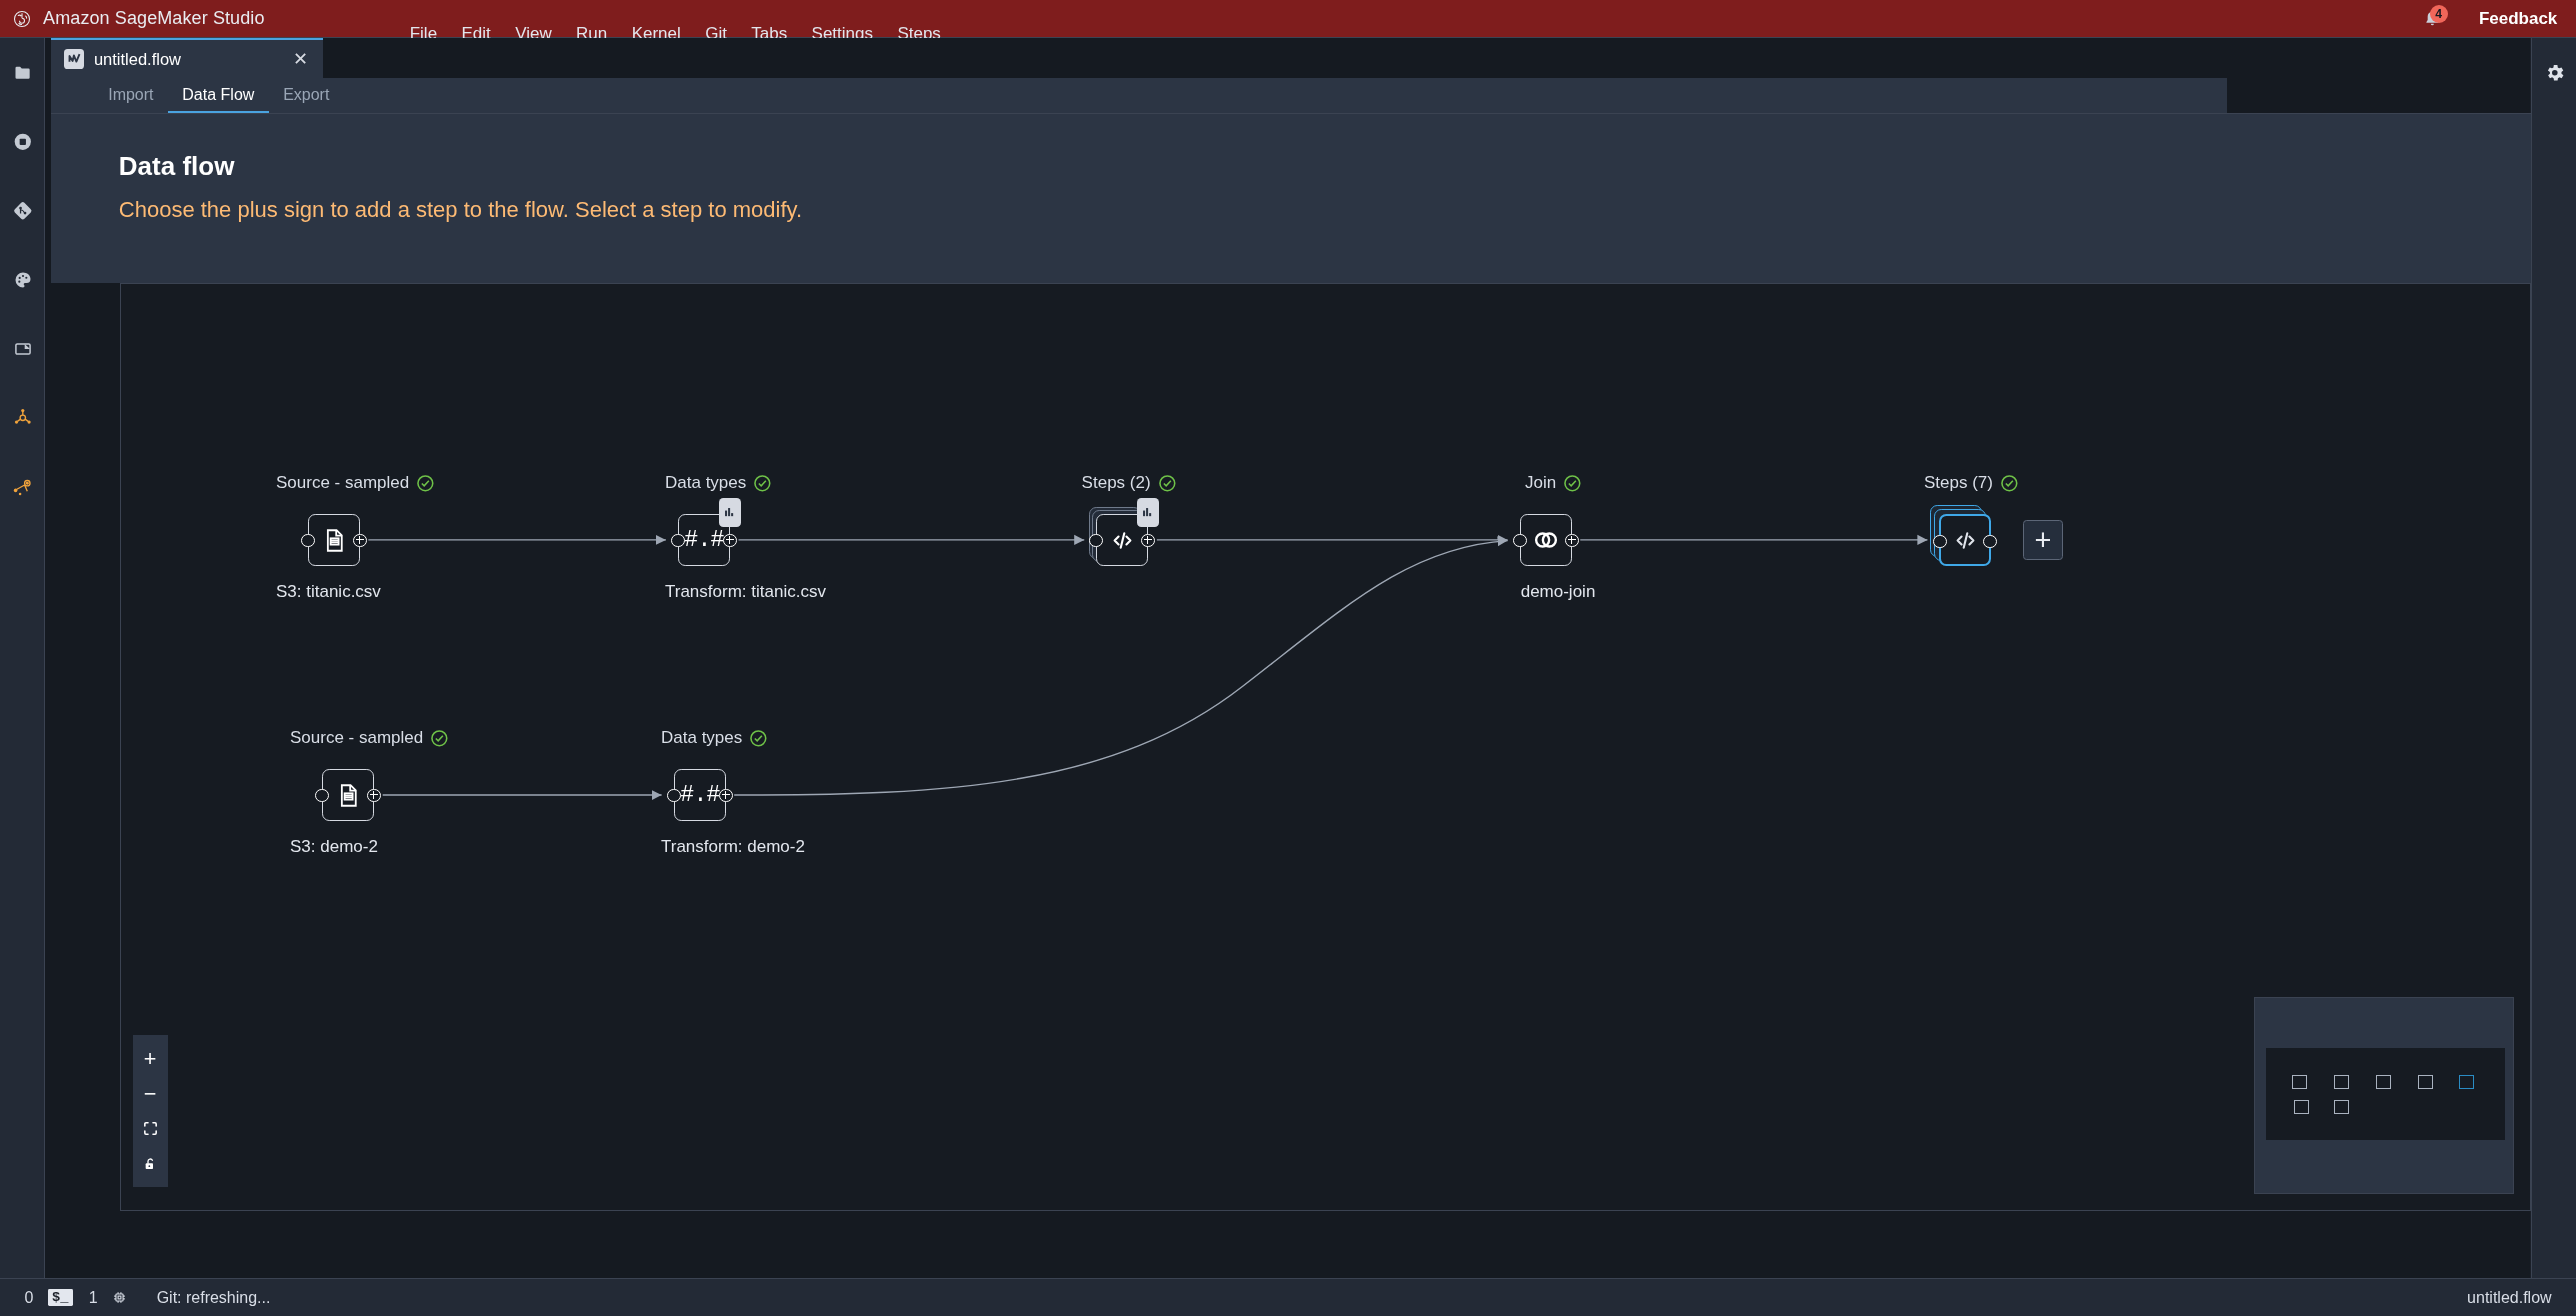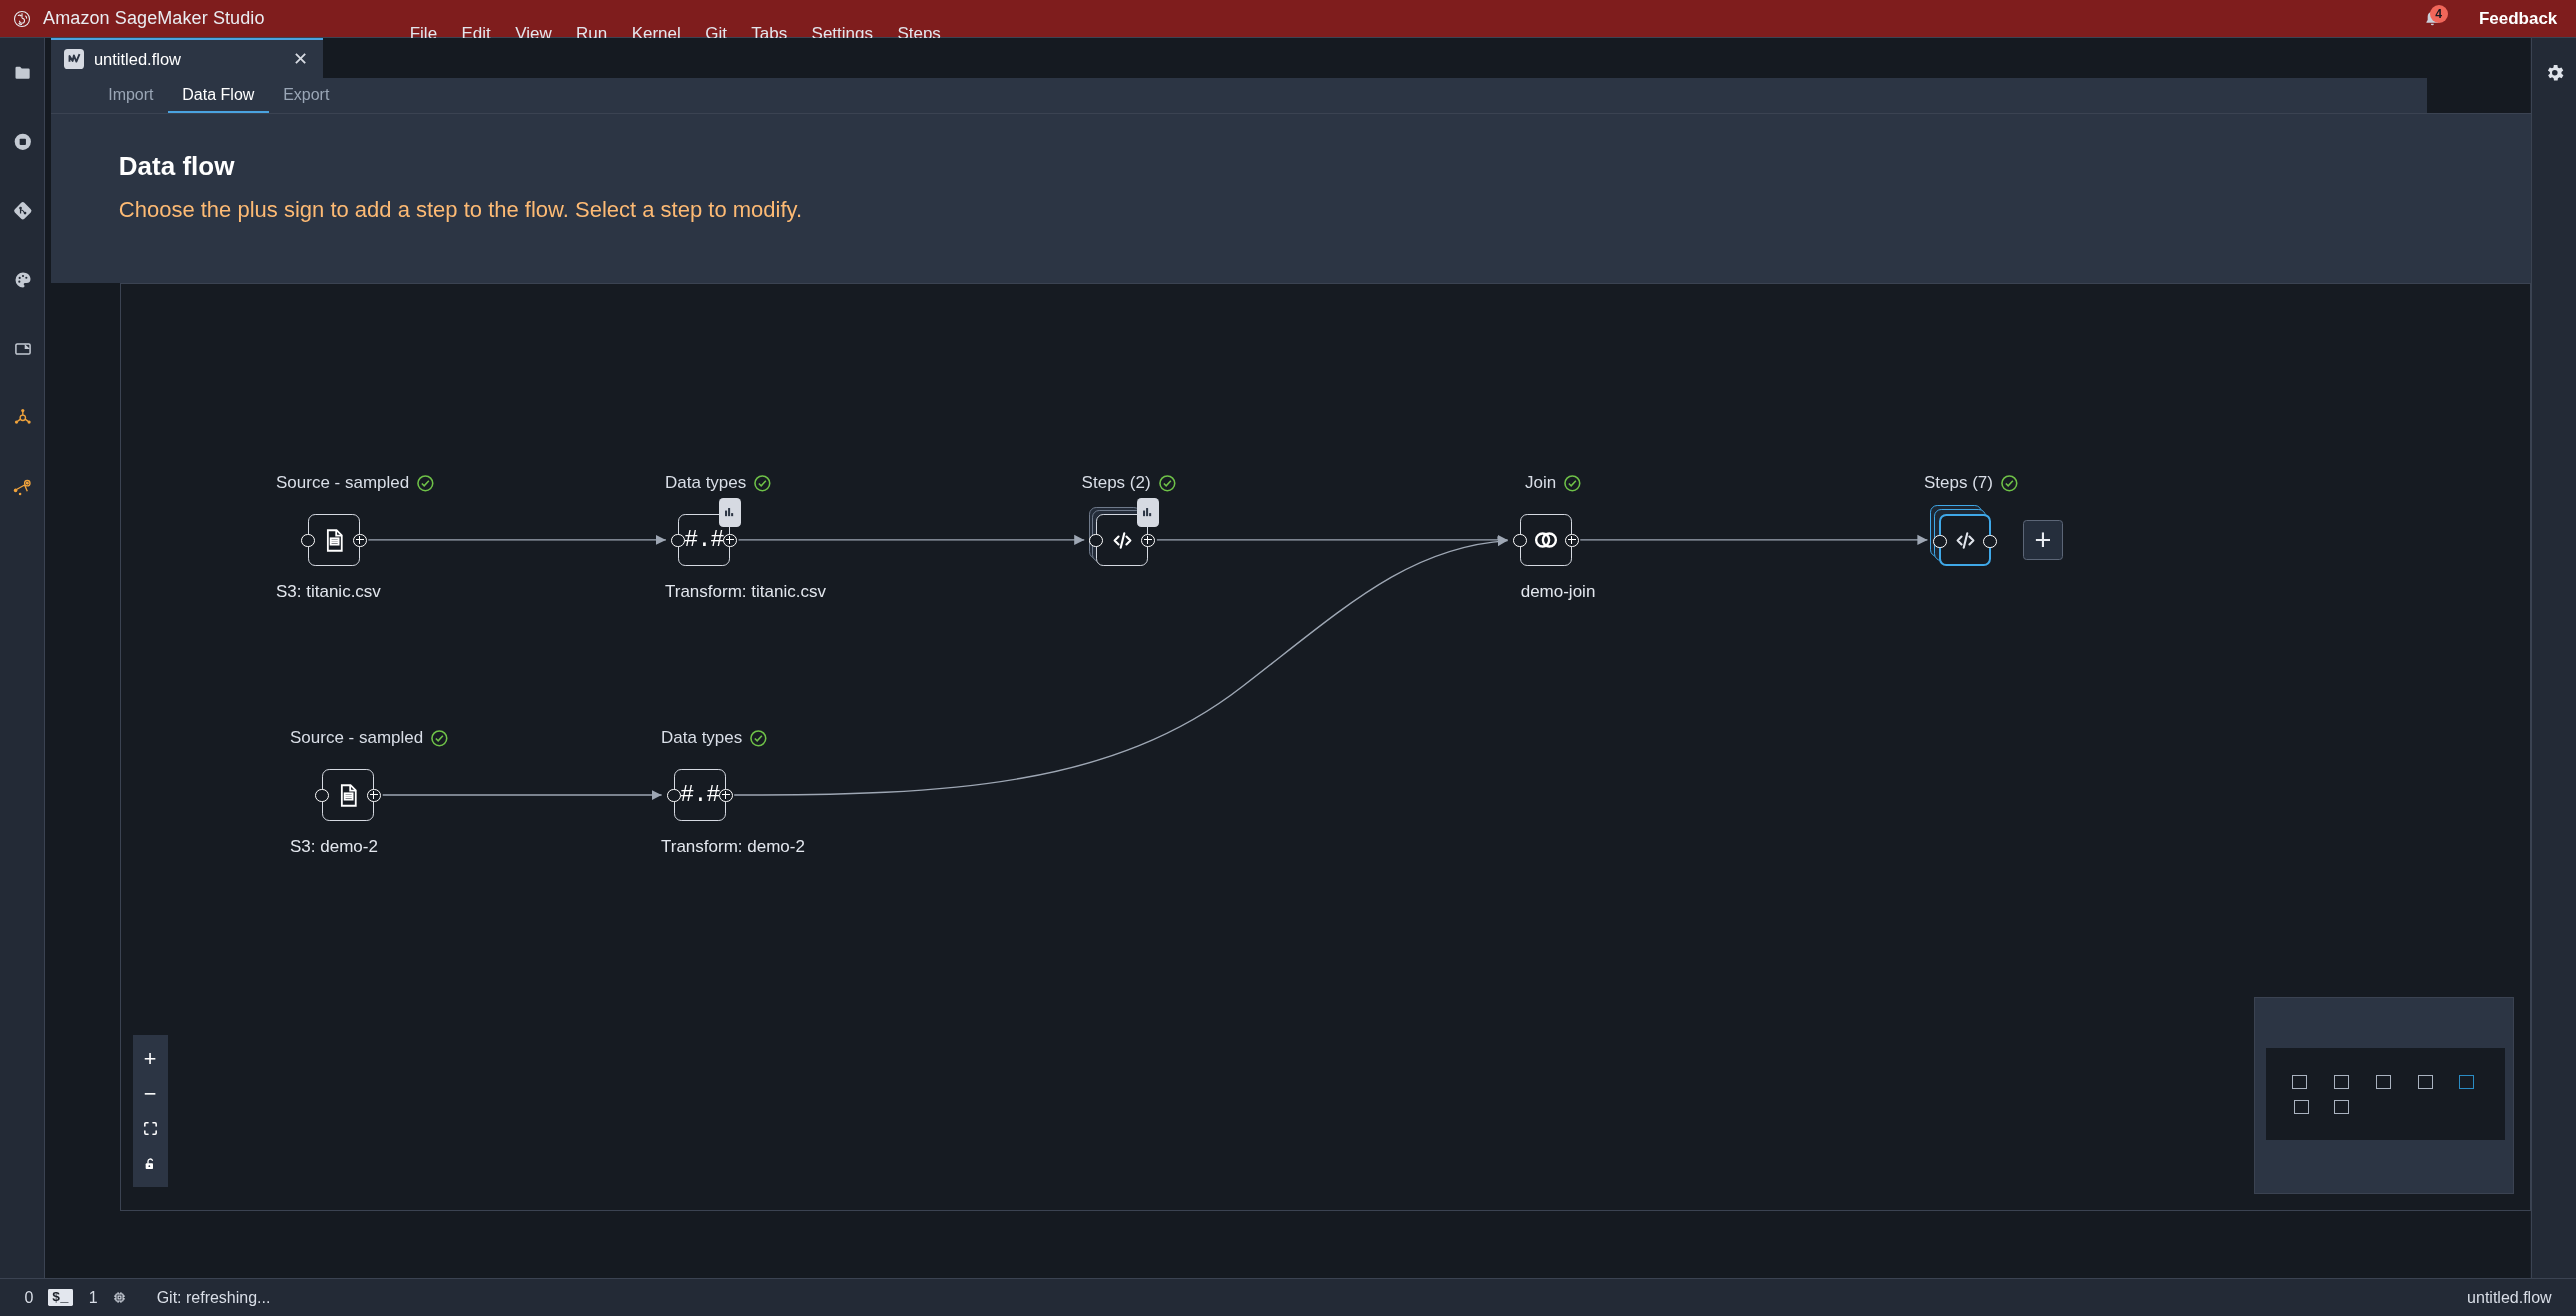--- a/index.html
+++ b/index.html
@@ -77,21 +77,21 @@
     display: flex; align-items: center; justify-content: center;
   }
   #file-tab-label { margin-left: 10px; color: #ffffff; font-size: 16.5px; }
   #file-tab-close {
     position: absolute; right: 13px; top: 10.8px;
     width: 18.7px; height: 18.7px; color: #d6dae2; font-size: 18px; line-height: 17px; text-align:center;
   }
 
   
   #subtabs {
-    position: absolute; left: 5.8px; top: 40px; width: 2376px; height: 35px;
+    position: absolute; left: 5.8px; top: 40px; width: 2176px; height: 35px;
     background: #2c3544;
     display: flex; align-items: flex-start;
   }
   .subtab {
     height: 35px; display: flex; align-items: center; justify-content: center;
     padding: 0 14.4px; font-size: 16px; color: #9aa6b6;
     border-bottom: 2.9px solid transparent;
   }
   .subtab.active { color: #ffffff; border-bottom-color: #4aa3e0; }
   #subtab-import { margin-left: 43px; }

